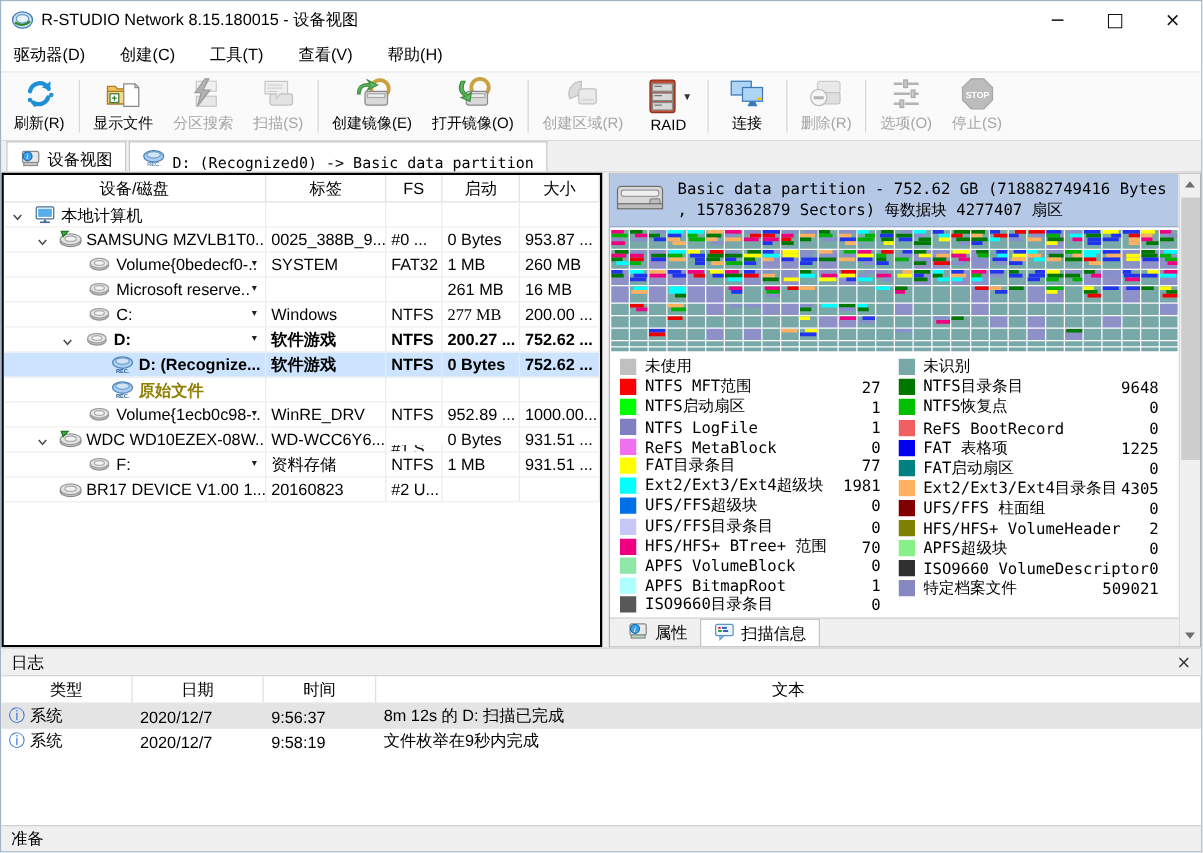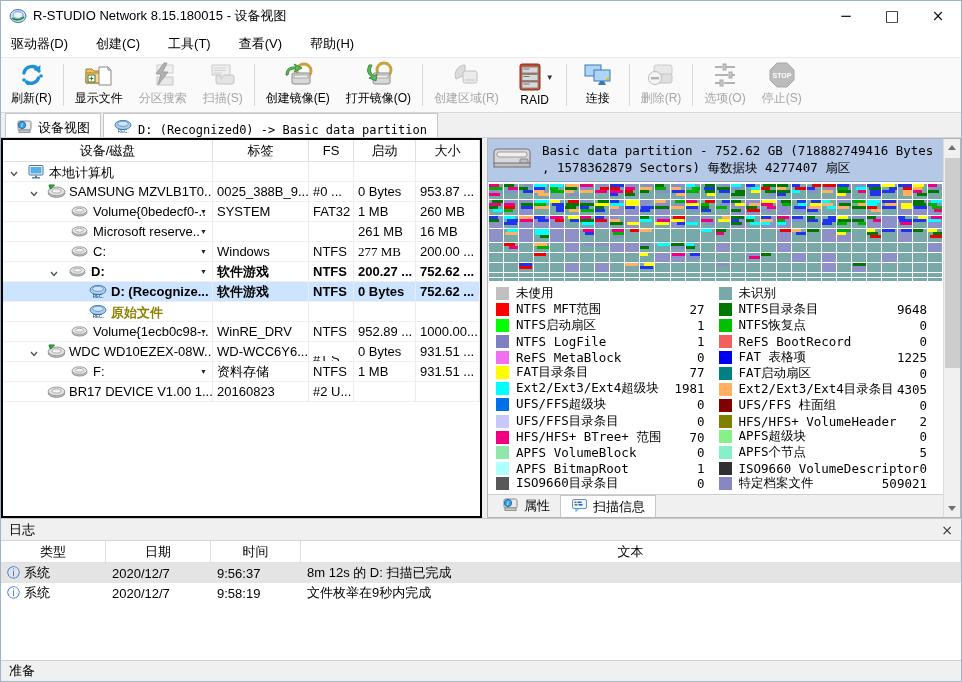--- a/index.html
+++ b/index.html
@@ -1367,25 +1367,20 @@
                 <span class="leg-sq" style="background: rgb(128, 128, 0);"></span>
                 <span class="leg-name">HFS/HFS+ VolumeHeader</span>
                 <span class="leg-count">2</span>
               </div>
               <div class="leg-row">
                 <span class="leg-sq" style="background: rgb(136, 240, 136);"></span>
                 <span class="leg-name">APFS超级块</span>
                 <span class="leg-count">0</span>
               </div>
               <div class="leg-row">
-                <span class="leg-sq" style="background: rgb(136, 240, 200);"></span>
-                <span class="leg-name">APFS个节点</span>
-                <span class="leg-count">5</span>
-              </div>
-              <div class="leg-row">
                 <span class="leg-sq" style="background: rgb(48, 48, 48);"></span>
                 <span class="leg-name">ISO9660 VolumeDescriptor</span>
                 <span class="leg-count">0</span>
               </div>
               <div class="leg-row">
                 <span class="leg-sq" style="background: rgb(136, 136, 192);"></span>
                 <span class="leg-name">特定档案文件</span>
                 <span class="leg-count">509021</span>
               </div>
             </div>

